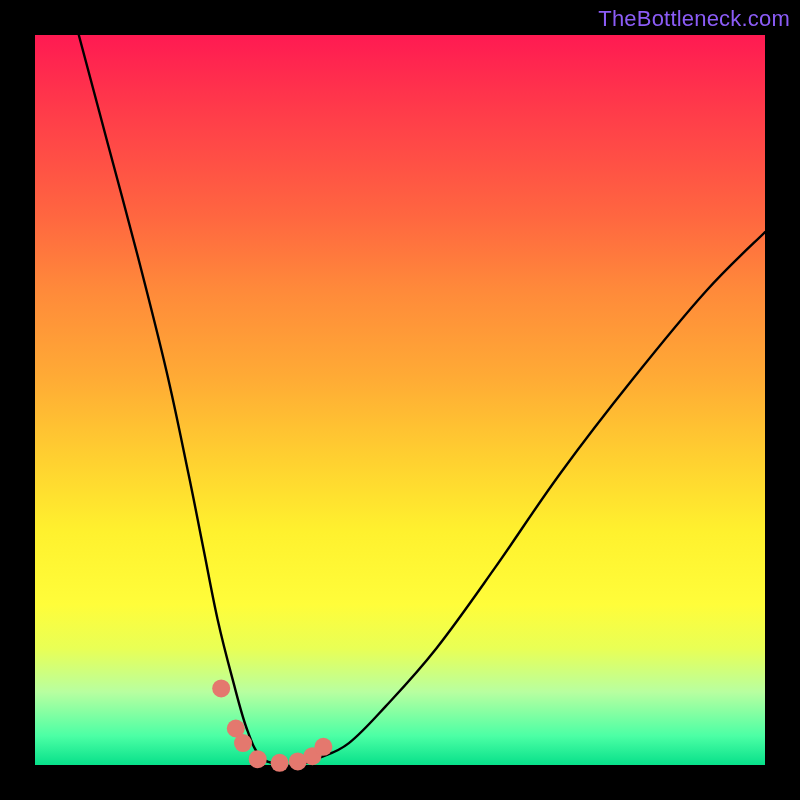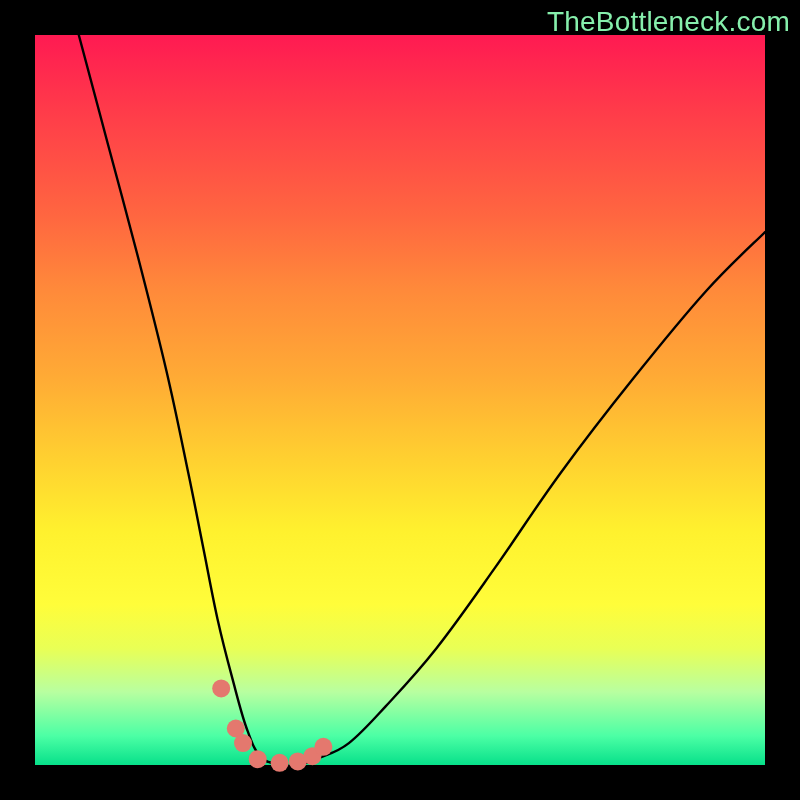--- a/index.html
+++ b/index.html
@@ -36,22 +36,22 @@
       #e9ff55 84%,
       #b8ffa0 90%,
       #4cffa5 96%,
       #07e08a 100%
     );
   }
   .watermark {
     position: absolute;
     top: 6px;
     right: 10px;
-    color: #86efac;
-    font-size: 28px;
+    color: #8b5cf6;
+    font-size: 22px;
     font-weight: 500;
     letter-spacing: 0.2px;
     user-select: none;
   }
   svg.curve {
     position: absolute;
     left: 0;
     top: 0;
     width: 730px;
     height: 730px;

